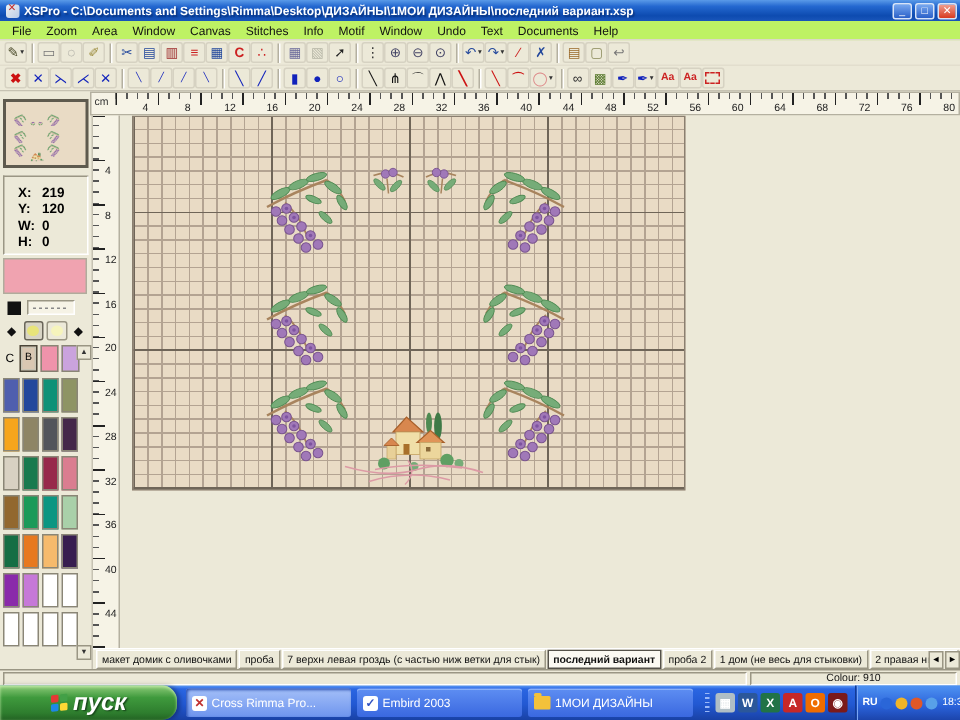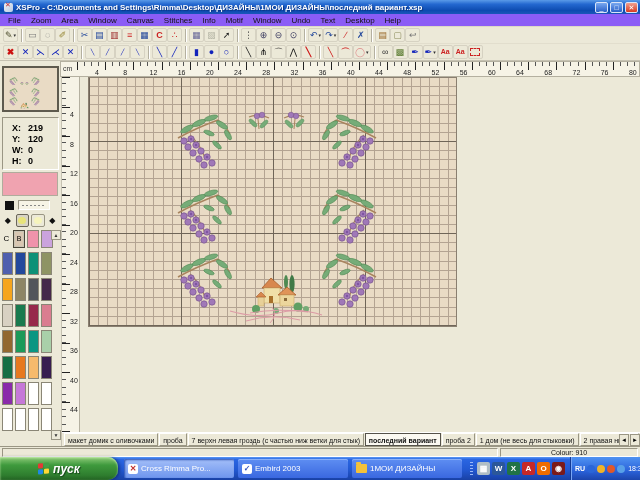--- a/index.html
+++ b/index.html
@@ -15,21 +15,21 @@
     background:linear-gradient(135deg,#f0f0f0,#b8cce8);position:relative;flex:0 0 9px}
   .app-icon::after{content:"✕";position:absolute;left:1px;top:-2px;font-size:7px;color:#c03030}
   .title-text{font-size:8px;font-weight:bold;margin-left:3px;white-space:nowrap;overflow:hidden;flex:1;
     text-shadow:1px 1px 1px #0a3480}
   .win-btns{display:flex;gap:2px;flex:0 0 auto}
   .wb{width:13px;height:11px;font-size:7px;line-height:9px;text-align:center;color:#fff;
     border:1px solid #d8e4f8;border-radius:2px;background:linear-gradient(180deg,#78a8f0,#2a60c8)}
   .wb.close{background:linear-gradient(180deg,#f0a090,#d83a20)}
 
   
-  .menubar{position:absolute;top:14px;left:0;width:640px;height:13px;background:#8b5cf6;
+  .menubar{position:absolute;top:14px;left:0;width:640px;height:13px;background:#bef264;
     border-bottom:1px solid #dcd8c8;display:flex;align-items:center;padding-left:3px}
   .menu-item{font-size:8px;padding:1px 5px;color:#111}
 
   
   .toolbar{position:absolute;left:0;width:640px;background:#ece9d8;display:flex;align-items:center;padding-left:3px}
   #toolbar1{top:27px;height:17px;border-bottom:1px solid #e2decd}
   #toolbar2{top:44px;height:17px;border-bottom:1px solid #c6c2b2}
   .tb-btn{height:14px;min-width:15px;display:flex;align-items:center;justify-content:center;
     border:1px solid #d6d2c2;border-radius:2px;background:#ece9d8;font-size:9px;line-height:12px;padding:0 1px}
   .tb-btn .g{display:block}
@@ -121,21 +121,21 @@
   
   .taskbar{position:absolute;left:0;top:457px;width:640px;height:23px;
     background:linear-gradient(180deg,#5c9af5 0%,#2a66e2 10%,#2258d2 55%,#1941a5 100%)}
   .start-btn{position:absolute;left:0;top:0;width:118px;height:23px;border-radius:0 10px 10px 0;
     background:linear-gradient(180deg,#8fcc7a 0%,#3f9a3d 35%,#2e7d2e 80%,#236323 100%);
     display:flex;align-items:center;justify-content:center;gap:4px;
     box-shadow:inset 0 1px 2px #c0eaa8,2px 0 3px rgba(0,0,20,.35)}
   .win-flag{width:11px;height:11px;display:grid;grid-template-columns:1fr 1fr;grid-template-rows:1fr 1fr;gap:1px;
     transform:skewY(-6deg)}
   .win-flag span{border-radius:1px}
-  .start-label{color:#fff;font-weight:bold;font-style:italic;font-size:12px;text-shadow:1px 1px 1px #17461a}
+  .start-label{color:#fff;font-weight:bold;font-style:italic;font-size:16px;text-shadow:1px 1px 1px #17461a}
   .tasks{position:absolute;left:124px;top:2px;display:flex;gap:4px}
   .task-btn{width:110px;height:19px;border-radius:2px;color:#fff;font-size:8px;
     background:linear-gradient(180deg,#5e8ef2,#3a68e0);box-shadow:inset 0 1px 0 #8ab0f8;
     display:flex;align-items:center;gap:3px;padding:0 4px;white-space:nowrap;overflow:hidden}
   .task-btn.active{background:linear-gradient(180deg,#a4bff8,#6e95ee);box-shadow:inset 1px 1px 2px #2a50b0}
   .task-ic{width:10px;height:10px;border-radius:2px;background:#fff;flex:0 0 10px;
     font-size:8px;line-height:10px;text-align:center;font-weight:bold}
   .folder-ic{width:11px;height:9px;background:#f3c13a;border-radius:1px;position:relative;flex:0 0 11px}
   .folder-ic::before{content:"";position:absolute;left:0;top:-2px;width:5px;height:2px;background:#f3c13a;border-radius:1px 1px 0 0}
   .quick{position:absolute;left:470px;top:4px;display:flex;gap:2px;align-items:center}
@@ -237,21 +237,21 @@
       <span class="menu-item">Zoom</span>
       <span class="menu-item">Area</span>
       <span class="menu-item">Window</span>
       <span class="menu-item">Canvas</span>
       <span class="menu-item">Stitches</span>
       <span class="menu-item">Info</span>
       <span class="menu-item">Motif</span>
       <span class="menu-item">Window</span>
       <span class="menu-item">Undo</span>
       <span class="menu-item">Text</span>
-      <span class="menu-item">Desktop</span>
+      <span class="menu-item">Documents</span>
       <span class="menu-item">Help</span>
     </div>
 
   <div class="toolbar" id="toolbar1">
       <span class="tb-btn">
         <span class="g" style="color: rgb(74, 74, 42);">✎</span>
         <span class="dd">▾</span>
       </span>
       <span class="tb-sep"></span>
       <span class="tb-btn">

